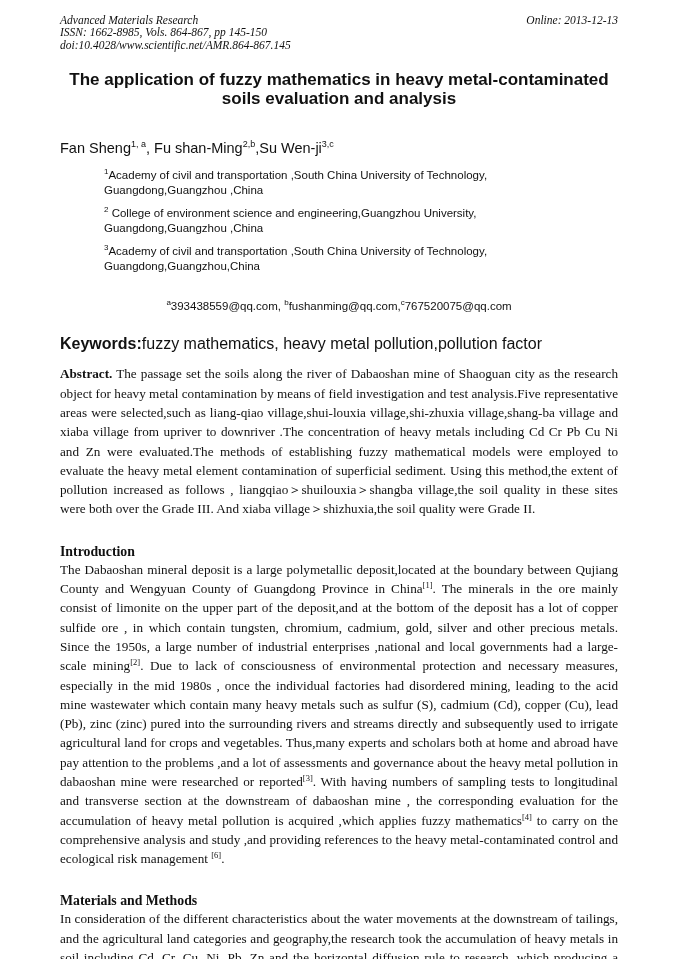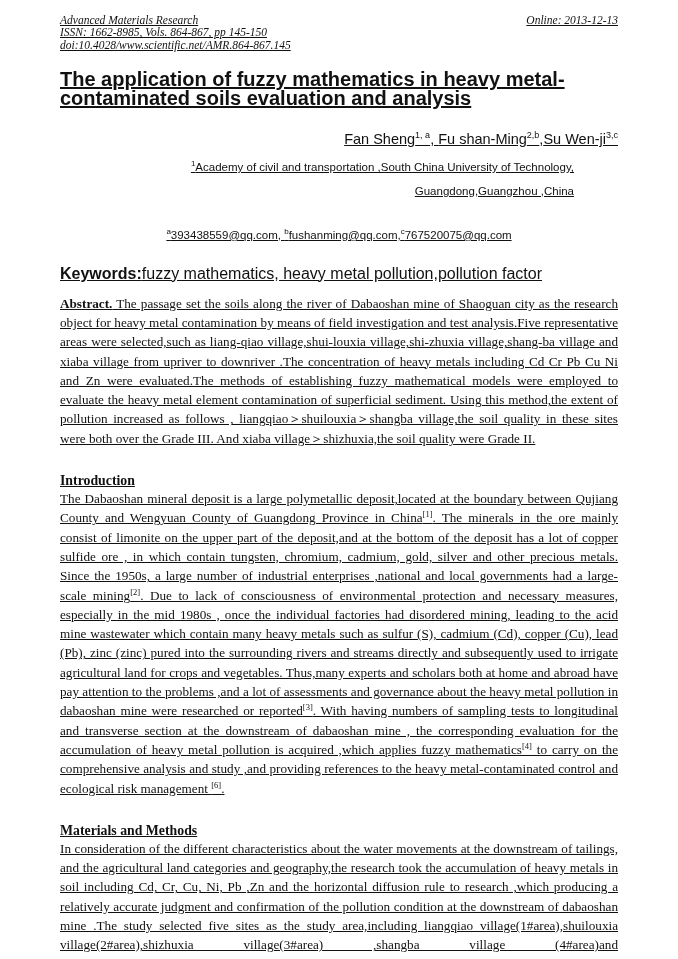--- a/index.html
+++ b/index.html
@@ -10,63 +10,62 @@
   .page {
     position: relative;
     width: 678px;
     height: 959px;
     background: #ffffff;
     color: #111111;
     box-sizing: border-box;
     padding: 14px 60px 0 60px;
     overflow: hidden;
     font-family: "Liberation Serif", serif;
-    text-decoration: underline;
   }
   
   .header-row {
     display: flex;
     justify-content: space-between;
     align-items: flex-start;
   }
   .header-left div,
   .header-right {
     font-family: "Liberation Serif", serif;
     font-style: italic;
     font-size: 11.5px;
     line-height: 12.4px;
     white-space: nowrap;
   }
   
   .paper-title {
     margin: 19px auto 0 auto;
     max-width: 560px;
-    text-align: left;
+    text-align: center;
     font-family: "Liberation Sans", sans-serif;
     font-weight: bold;
-    font-size: 20px;
+    font-size: 17px;
     line-height: 19px;
   }
   
   .authors-line {
-    margin-top: 18px;
-    text-align: right;
+    margin-top: 24px;
+    text-align: left;
     font-family: "Liberation Sans", sans-serif;
     font-size: 14.5px;
-    line-height: 18px;
+    line-height: 24px;
   }
   .authors-line sup { font-size: 9px; }
   
   .affiliation {
     margin: 4px auto 0 auto;
     max-width: 470px;
-    text-align: right;
+    text-align: left;
     font-family: "Liberation Sans", sans-serif;
     font-size: 11.5px;
-    line-height: 24px;
+    line-height: 15px;
   }
   .affiliation sup, .emails-line sup { font-size: 8px; }
   .emails-line {
     margin-top: 21px;
     text-align: center;
     font-family: "Liberation Sans", sans-serif;
     font-size: 11.5px;
     line-height: 15px;
   }
   
@@ -112,20 +111,22 @@
     <div class="header-right">Online: 2013-12-13</div>
   </div>
 
   <h1 class="paper-title">The application of fuzzy mathematics in heavy metal-contaminated soils evaluation and analysis</h1>
 
   <div class="authors-line">
     <span>Fan Sheng</span><sup>1, a</sup><span>, </span><span>Fu shan-Ming</span><sup>2,b</sup><span>,</span><span>Su Wen-ji</span><sup>3,c</sup>
   </div>
 
   <div class="affiliation"><sup>1</sup><span>Academy of civil and transportation ,South China University of Technology, Guangdong,Guangzhou ,China</span></div>
+  <div class="affiliation"><sup>2</sup><span> College of environment science and engineering,Guangzhou University, Guangdong,Guangzhou ,China</span></div>
+  <div class="affiliation"><sup>3</sup><span>Academy of civil and transportation ,South China University of Technology, Guangdong,Guangzhou,China</span></div>
 
   <div class="emails-line">
     <sup>a</sup><span>393438559@qq.com, </span><sup>b</sup><span>fushanming@qq.com,</span><sup>c</sup><span>767520075@qq.com</span>
   </div>
 
   <div class="keywords-line">
     <span class="kw-label">Keywords:</span><span>fuzzy mathematics, heavy metal pollution,pollution factor</span>
   </div>
 
   <p class="para abstract-para">

